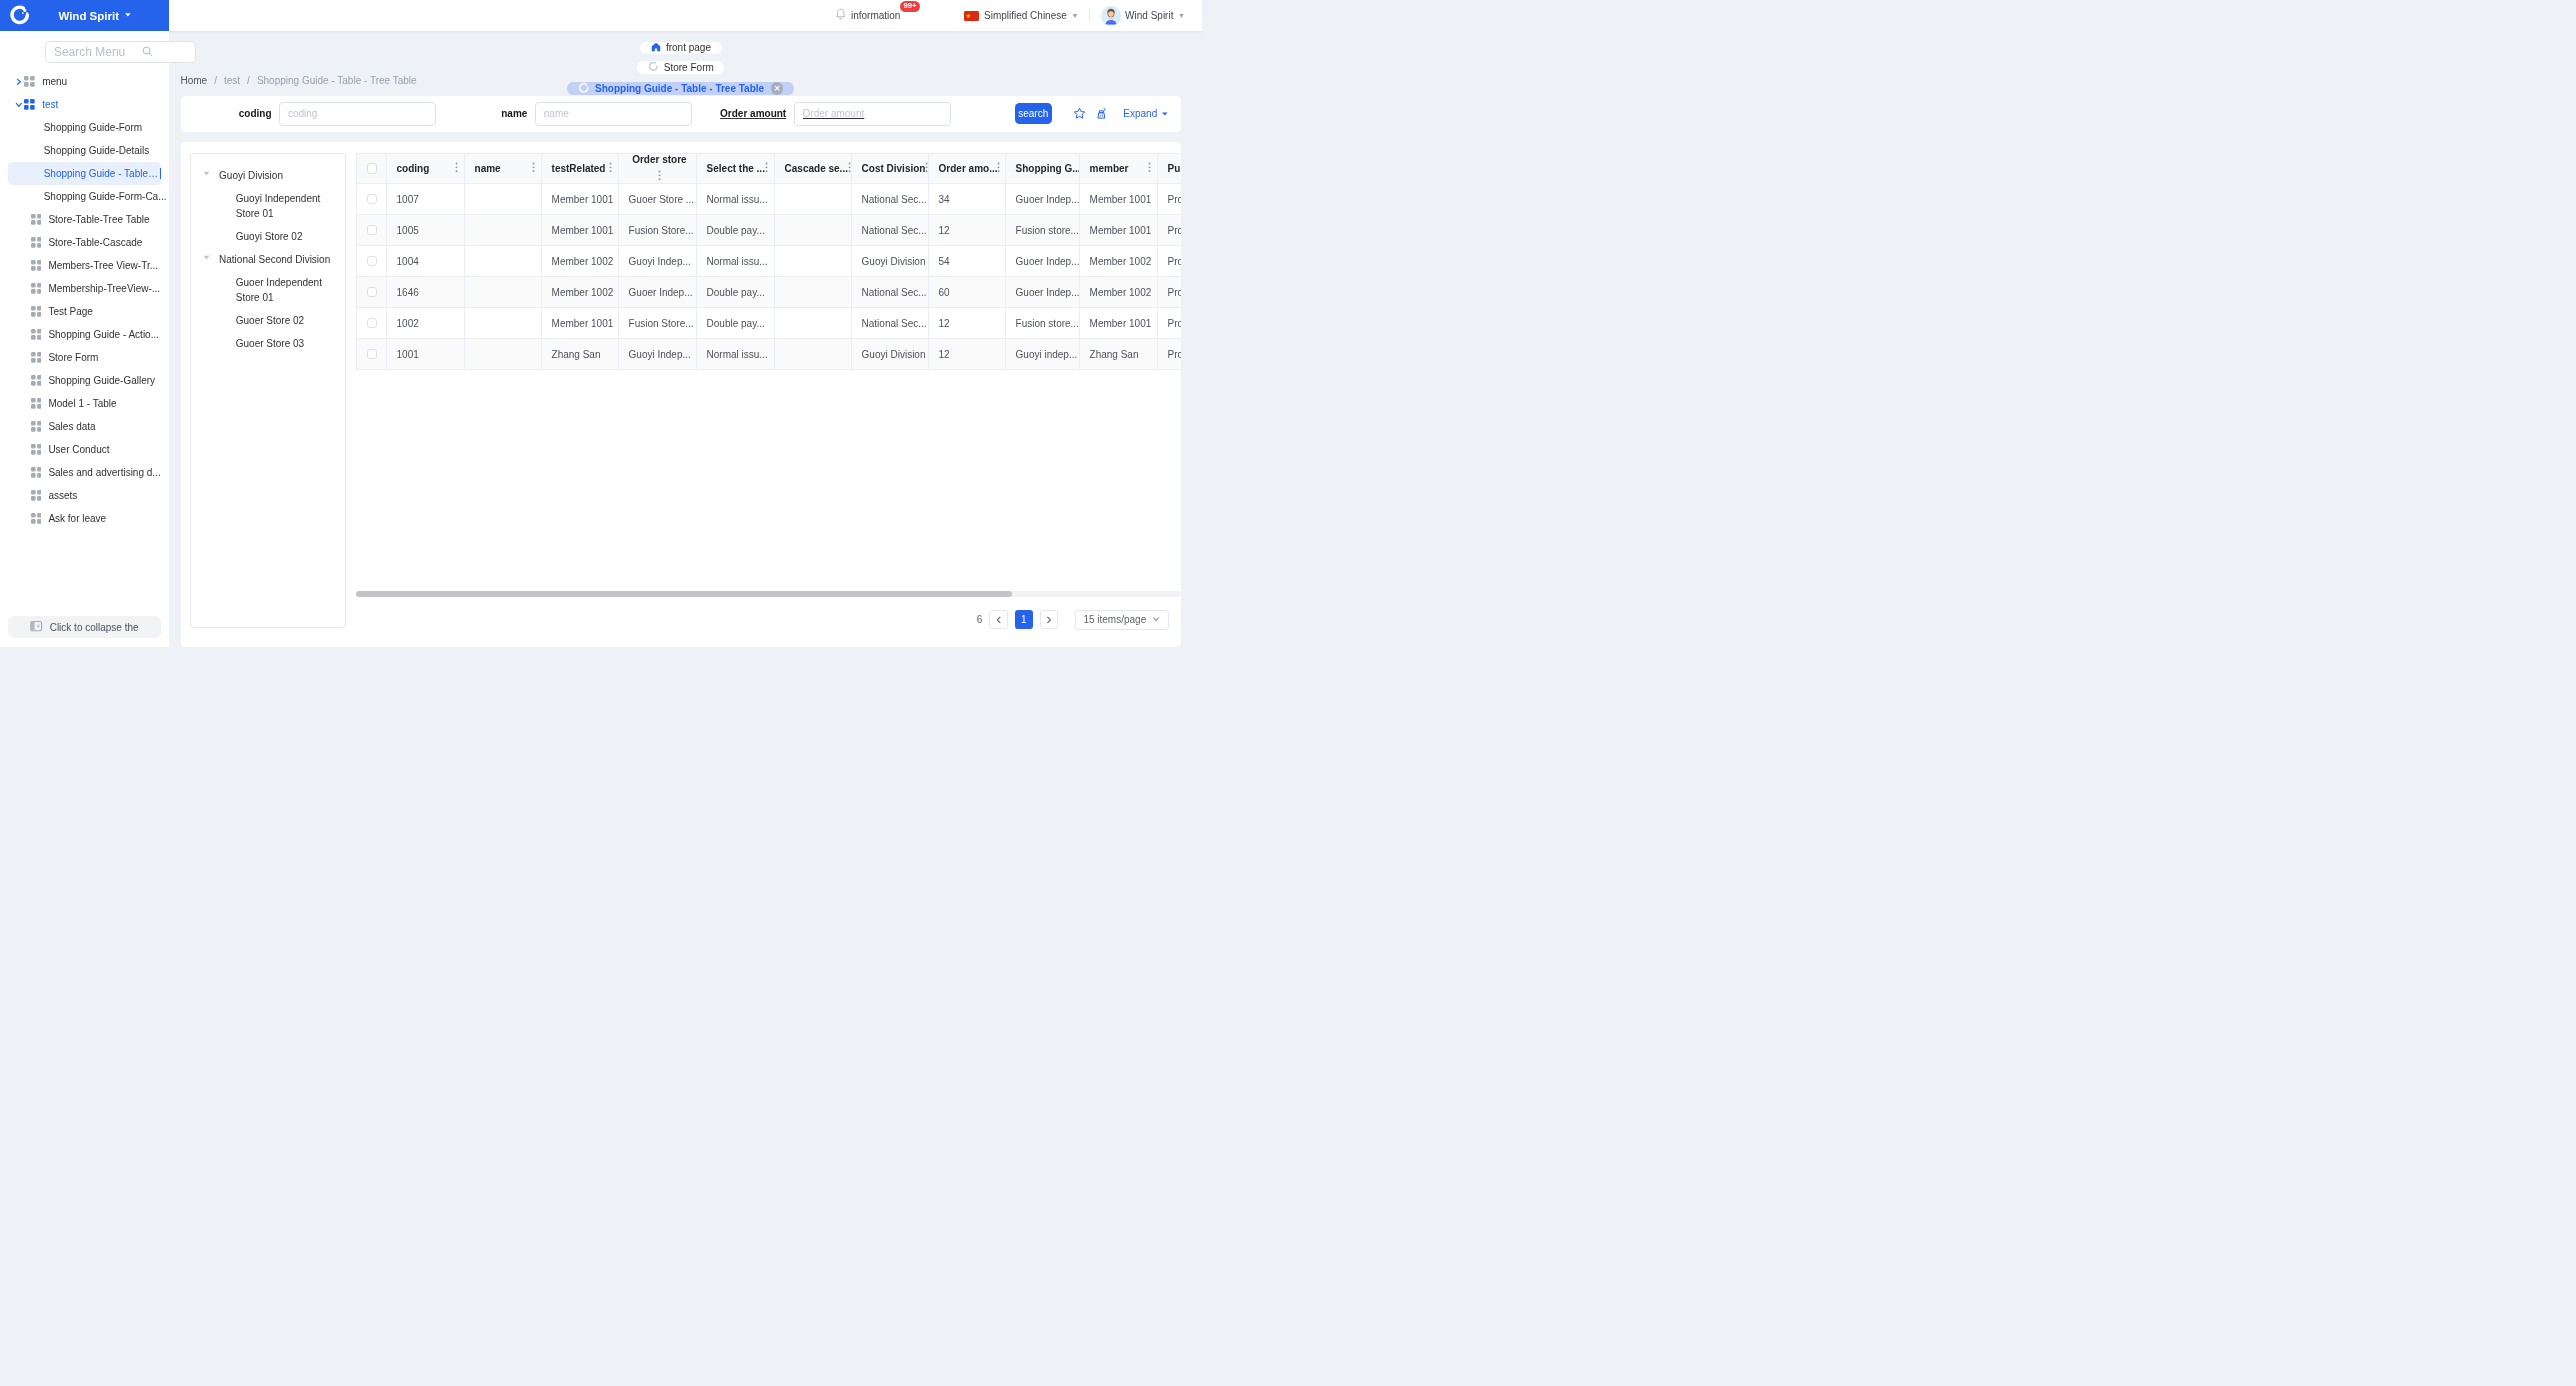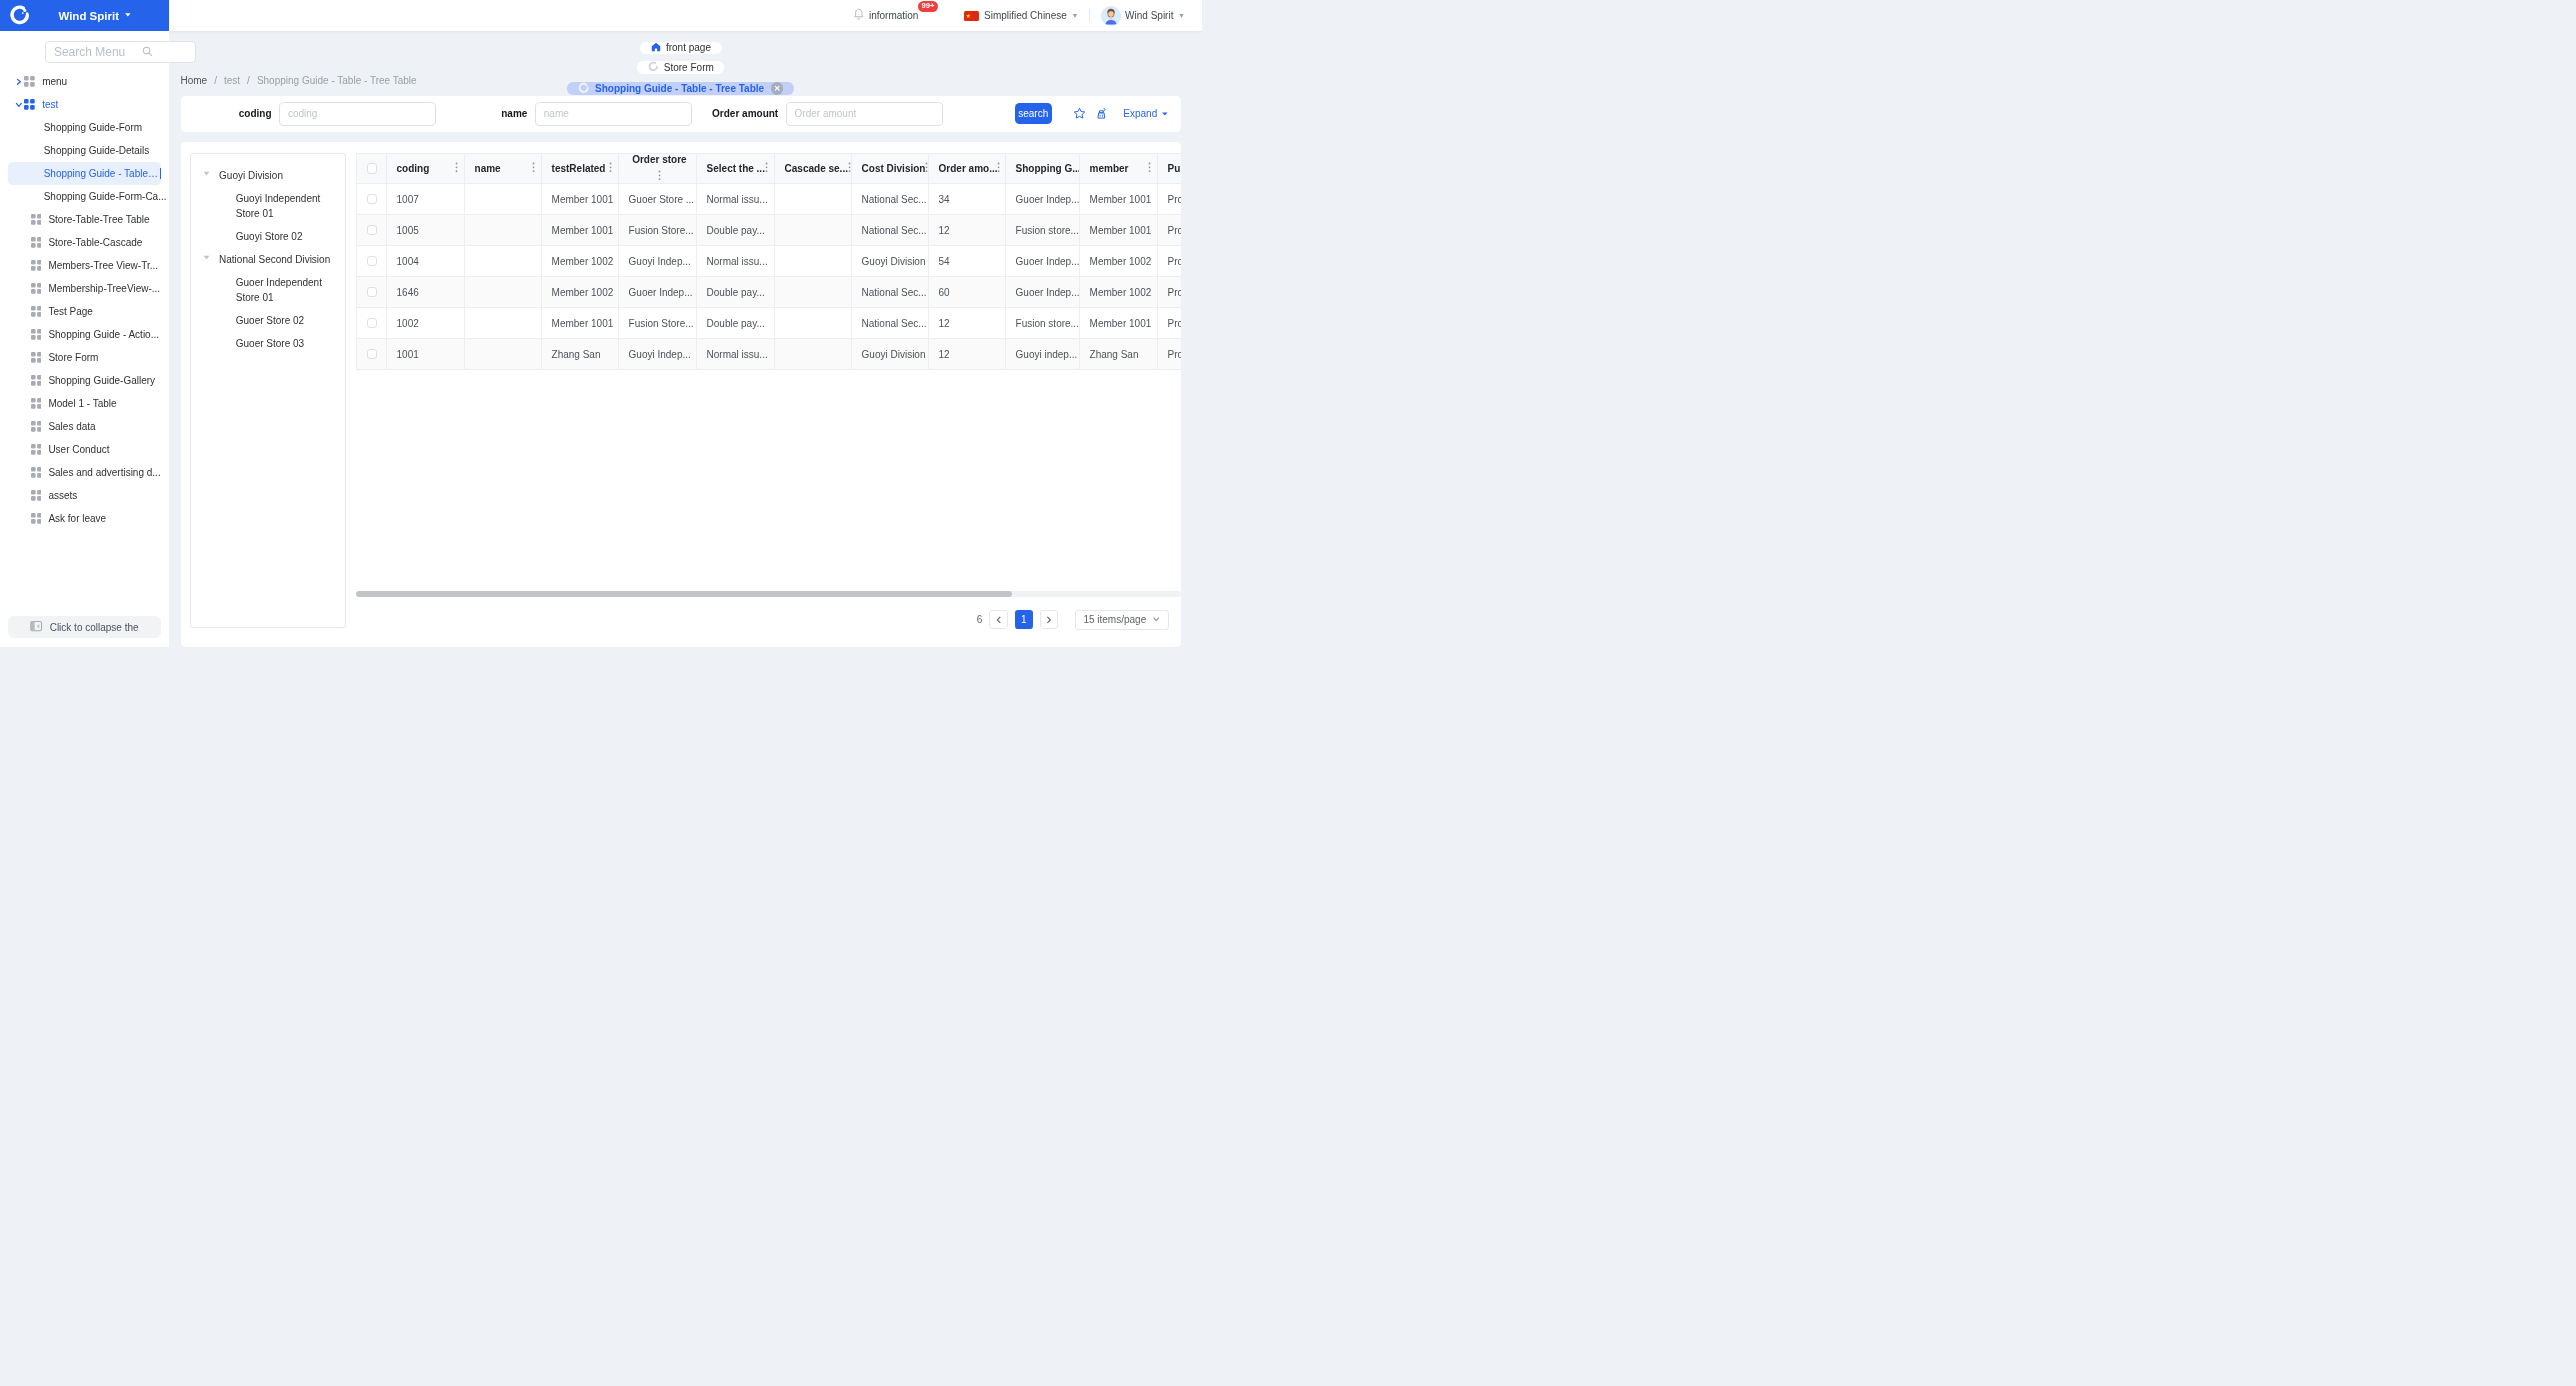--- a/index.html
+++ b/index.html
@@ -46,21 +46,21 @@
   .tab .close-x { width:12.3px; height:12.3px; border-radius:50%; background:#a6aebd; color:#fff; font-size:7.7px; display:flex; align-items:center; justify-content:center; margin-left:1.5px; }
   .tab-more { margin-left:auto; width:20px; height:20px; border-radius:50%; background:#c6cbd2; display:flex; align-items:center; justify-content:center; cursor:pointer; }
   .breadcrumb { margin:12.3px 0 9.2px; display:flex; gap:7px; color:#9aa0aa; }
   .breadcrumb .crumb-first { color:#4b5563; }
 
   .filter-card { background:#fff; border-radius:4.6px; height:36px; display:flex; align-items:center; padding:0 12.3px; flex-shrink:0; }
   .field { display:flex; align-items:center; gap:7.7px; }
   .field label { font-weight:700; color:#16181c; white-space:nowrap; }
   .field input { width:157px; height:24px; border:0.8px solid #dcdfe6; border-radius:4.6px; padding:0 7.7px; font-family:"Liberation Sans",sans-serif; font-size:10px; outline:none; }
   .field input::placeholder { color:#c0c4cc; }
-  .f1 { margin-left:46px; } .f2 { margin-left:65px; } .f3 { margin-left:20px; }
+  .f1 { margin-left:46px; } .f2 { margin-left:65px; } .f3 { margin-left:28px;text-decoration:underline; }
   .filter-right { margin-left:auto; display:flex; align-items:center; gap:0;justify-content:space-between; }
   .btn-search { width:37px; height:21.5px; background:var(--accent,#2563eb); color:#fff; border:none; border-radius:4.6px; font-family:"Liberation Sans",sans-serif; font-size:10px; cursor:pointer; }
   .icon-btn { display:inline-flex; cursor:pointer; }
   .star-btn { margin-left:21px; } .broom-btn { margin-left:10px; }
   .expand { margin-left:14.6px; color:var(--accent,#2563eb); display:flex; align-items:center; gap:3.8px; cursor:pointer; }
 
   .main-card { background:#fff; border-radius:4.6px; margin-top:10.7px; flex:1; display:flex; padding:10.7px 0 0 9.2px; min-height:0; position:relative; }
   .tree-panel { width:156px; height:475px; border:0.8px solid #e4e7ed; border-radius:3.1px; padding:10px 6.1px; overflow:hidden; flex-shrink:0; }
   .tree-parent { display:flex; align-items:flex-start; gap:7.7px; padding:3.8px 0 3.8px 5.4px; cursor:pointer; }
   .tree-parent .tcaret { width:9.2px; padding-top:2.3px; display:inline-flex; justify-content:center; }
@@ -370,21 +370,21 @@
         <span>
           <svg width="11.5" height="12.3" viewBox="0 0 15 16">
               <path d="M7.5 1.5 C5 1.5 3.4 3.4 3.4 6 L3.4 9.2 L2.2 11.4 L12.8 11.4 L11.6 9.2 L11.6 6 C11.6 3.4 10 1.5 7.5 1.5 Z" fill="none" stroke="#b4b9c2" stroke-width="1.3" stroke-linejoin="round"></path>
               <path d="M6 13 a1.5 1.5 0 0 0 3 0" fill="none" stroke="#b4b9c2" stroke-width="1.3"></path>
             </svg>
         </span>
         <span>information</span>
         <span class="badge">99+</span>
       </span>
 
-      <span class="tb-group" style="margin-left:6px;padding-left:29px;">
+      <span class="tb-group" style="margin-left:24px;padding-left:29px;">
         <span class="flag">★</span>
         <span>Simplified Chinese</span>
         <span class="dn">▼</span>
       </span>
 
       <span class="tb-divider"></span>
 
       <span class="tb-group">
         <span class="avatar">
           <svg width="20" height="20" viewBox="0 0 26 26">

